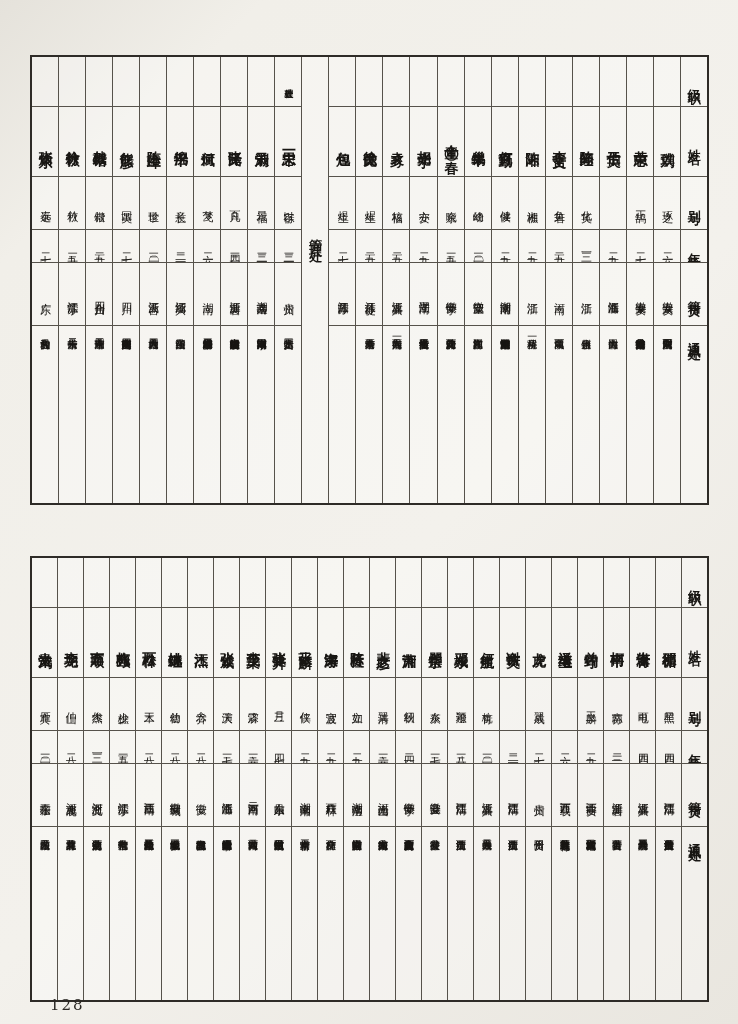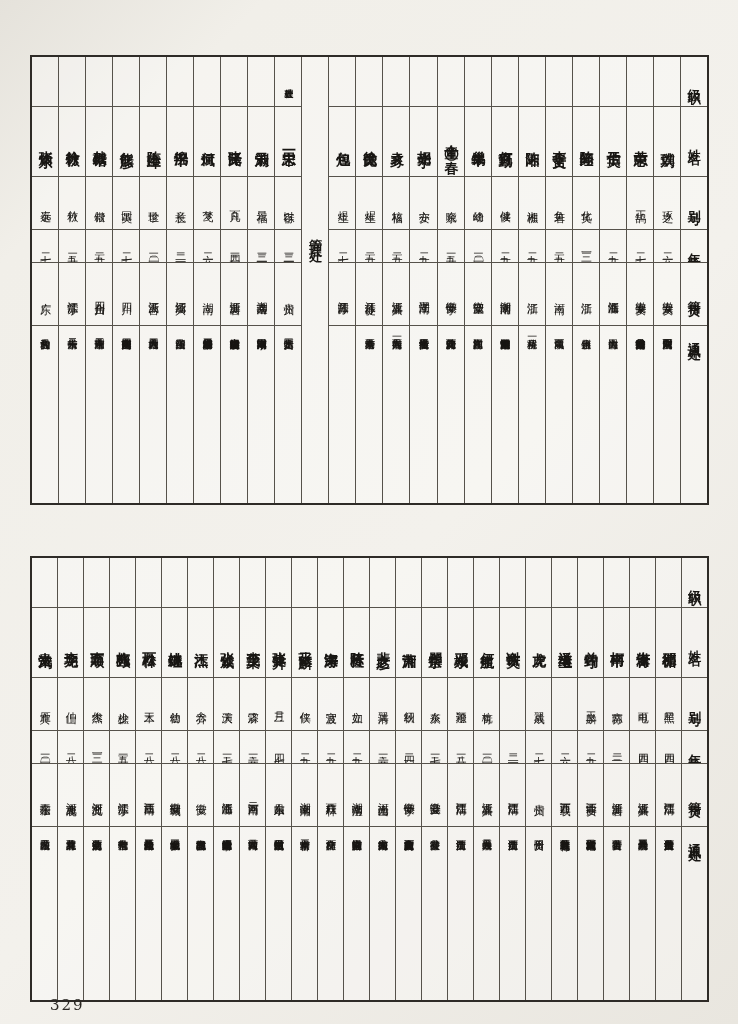--- a/index.html
+++ b/index.html
@@ -1047,14 +1047,14 @@
           <span class="vt t-age">三〇</span>
         </div>
         <div class="cell c-native">
           <span class="vt t-native">山东茌平</span>
         </div>
         <div class="cell c-addr">
           <span class="vt t-addr">山东茌平县城内</span>
         </div>
       </div>
     </div>
-  <div class="page-number">329</div>
+  <div class="page-number">128</div>
 </div>
 
 </body></html>

